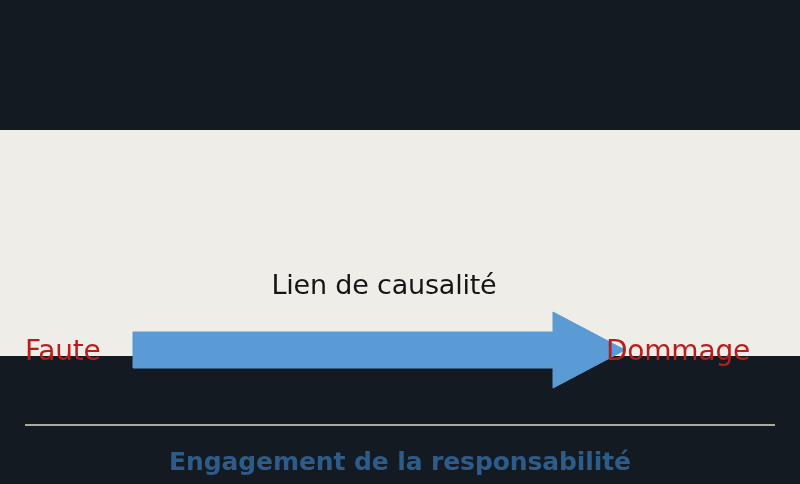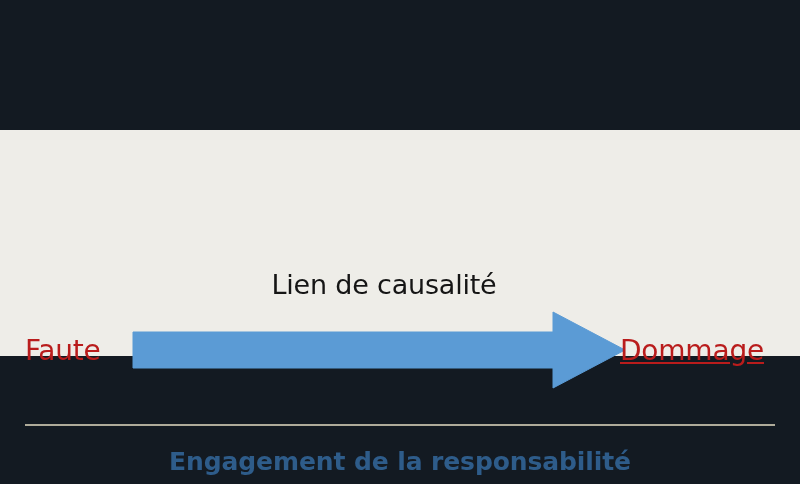--- a/index.html
+++ b/index.html
@@ -57,23 +57,22 @@
     color: #b91c1c;
     line-height: 34px;
     white-space: nowrap;
     letter-spacing: -0.2px;
   }
   #label-faute {
     left: 25px;
     top: 204px;
   }
   #label-dommage {
-    left: 620px;
+    left: 606px;
     top: 204px;
-    text-decoration: underline;
   }
 
   
   #arrow-wrap {
     position: absolute;
     left: 133px;
     top: 182px;
     width: 492px;
     height: 76px;
   }

